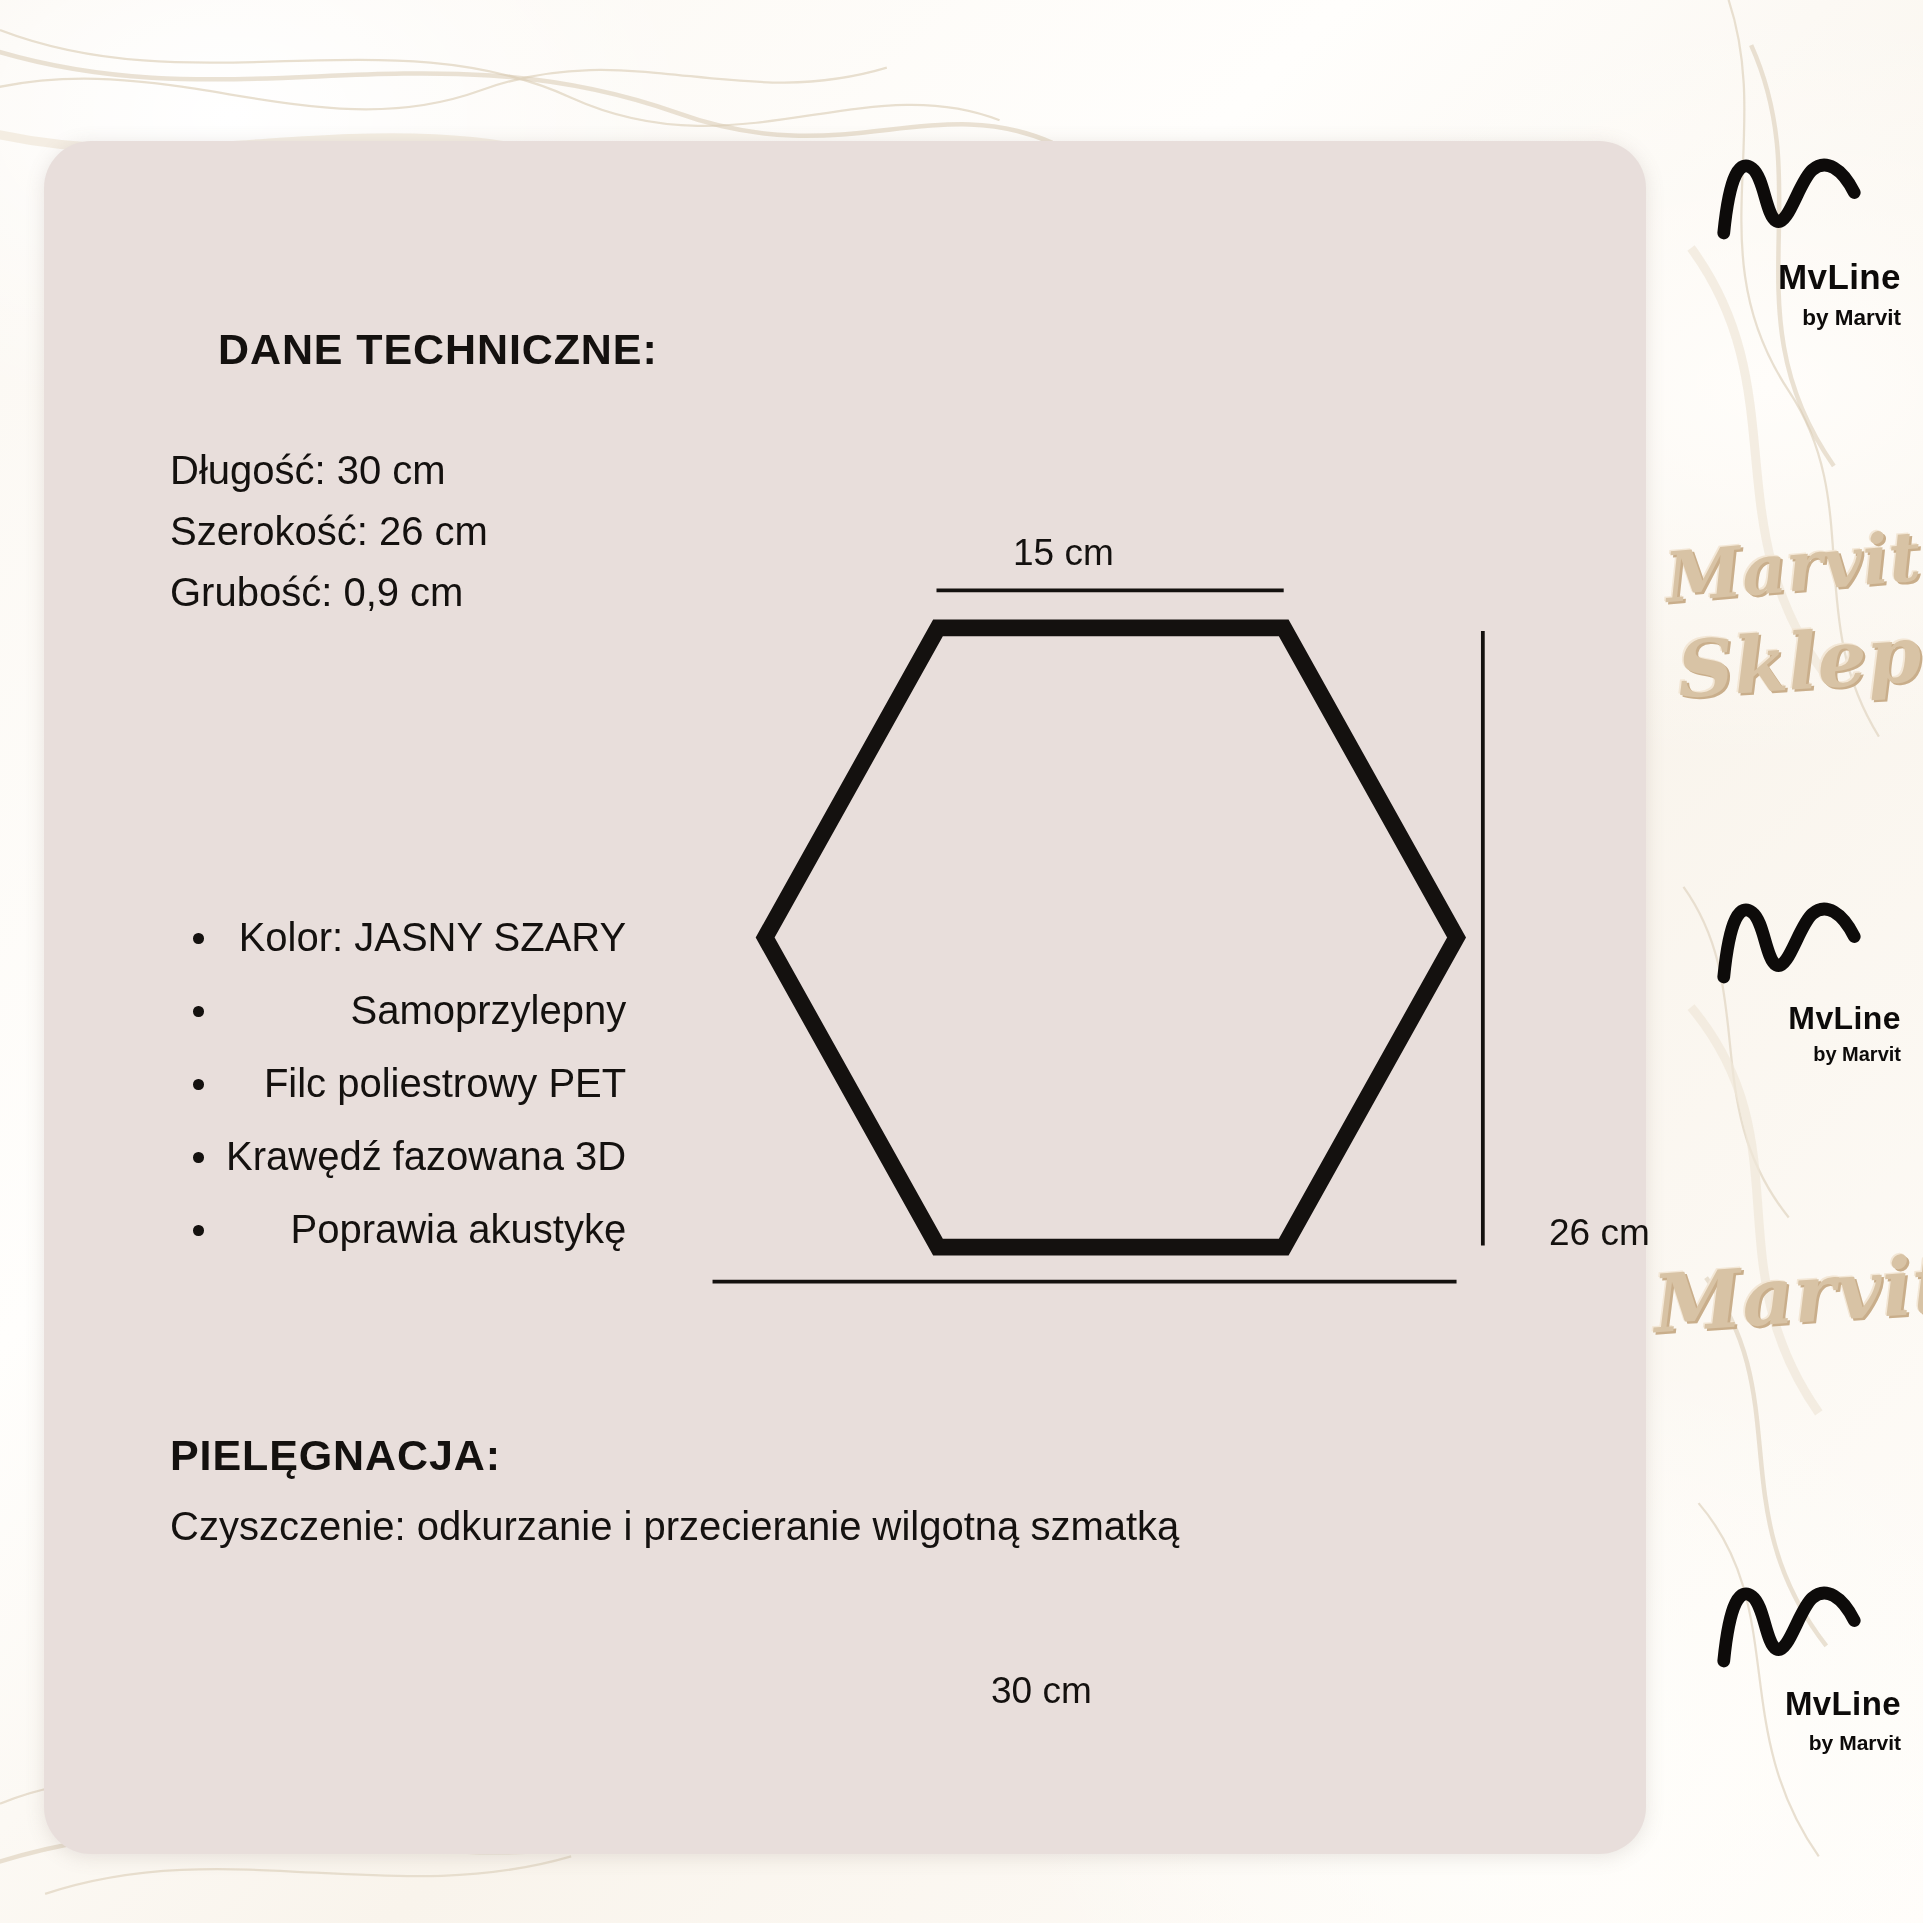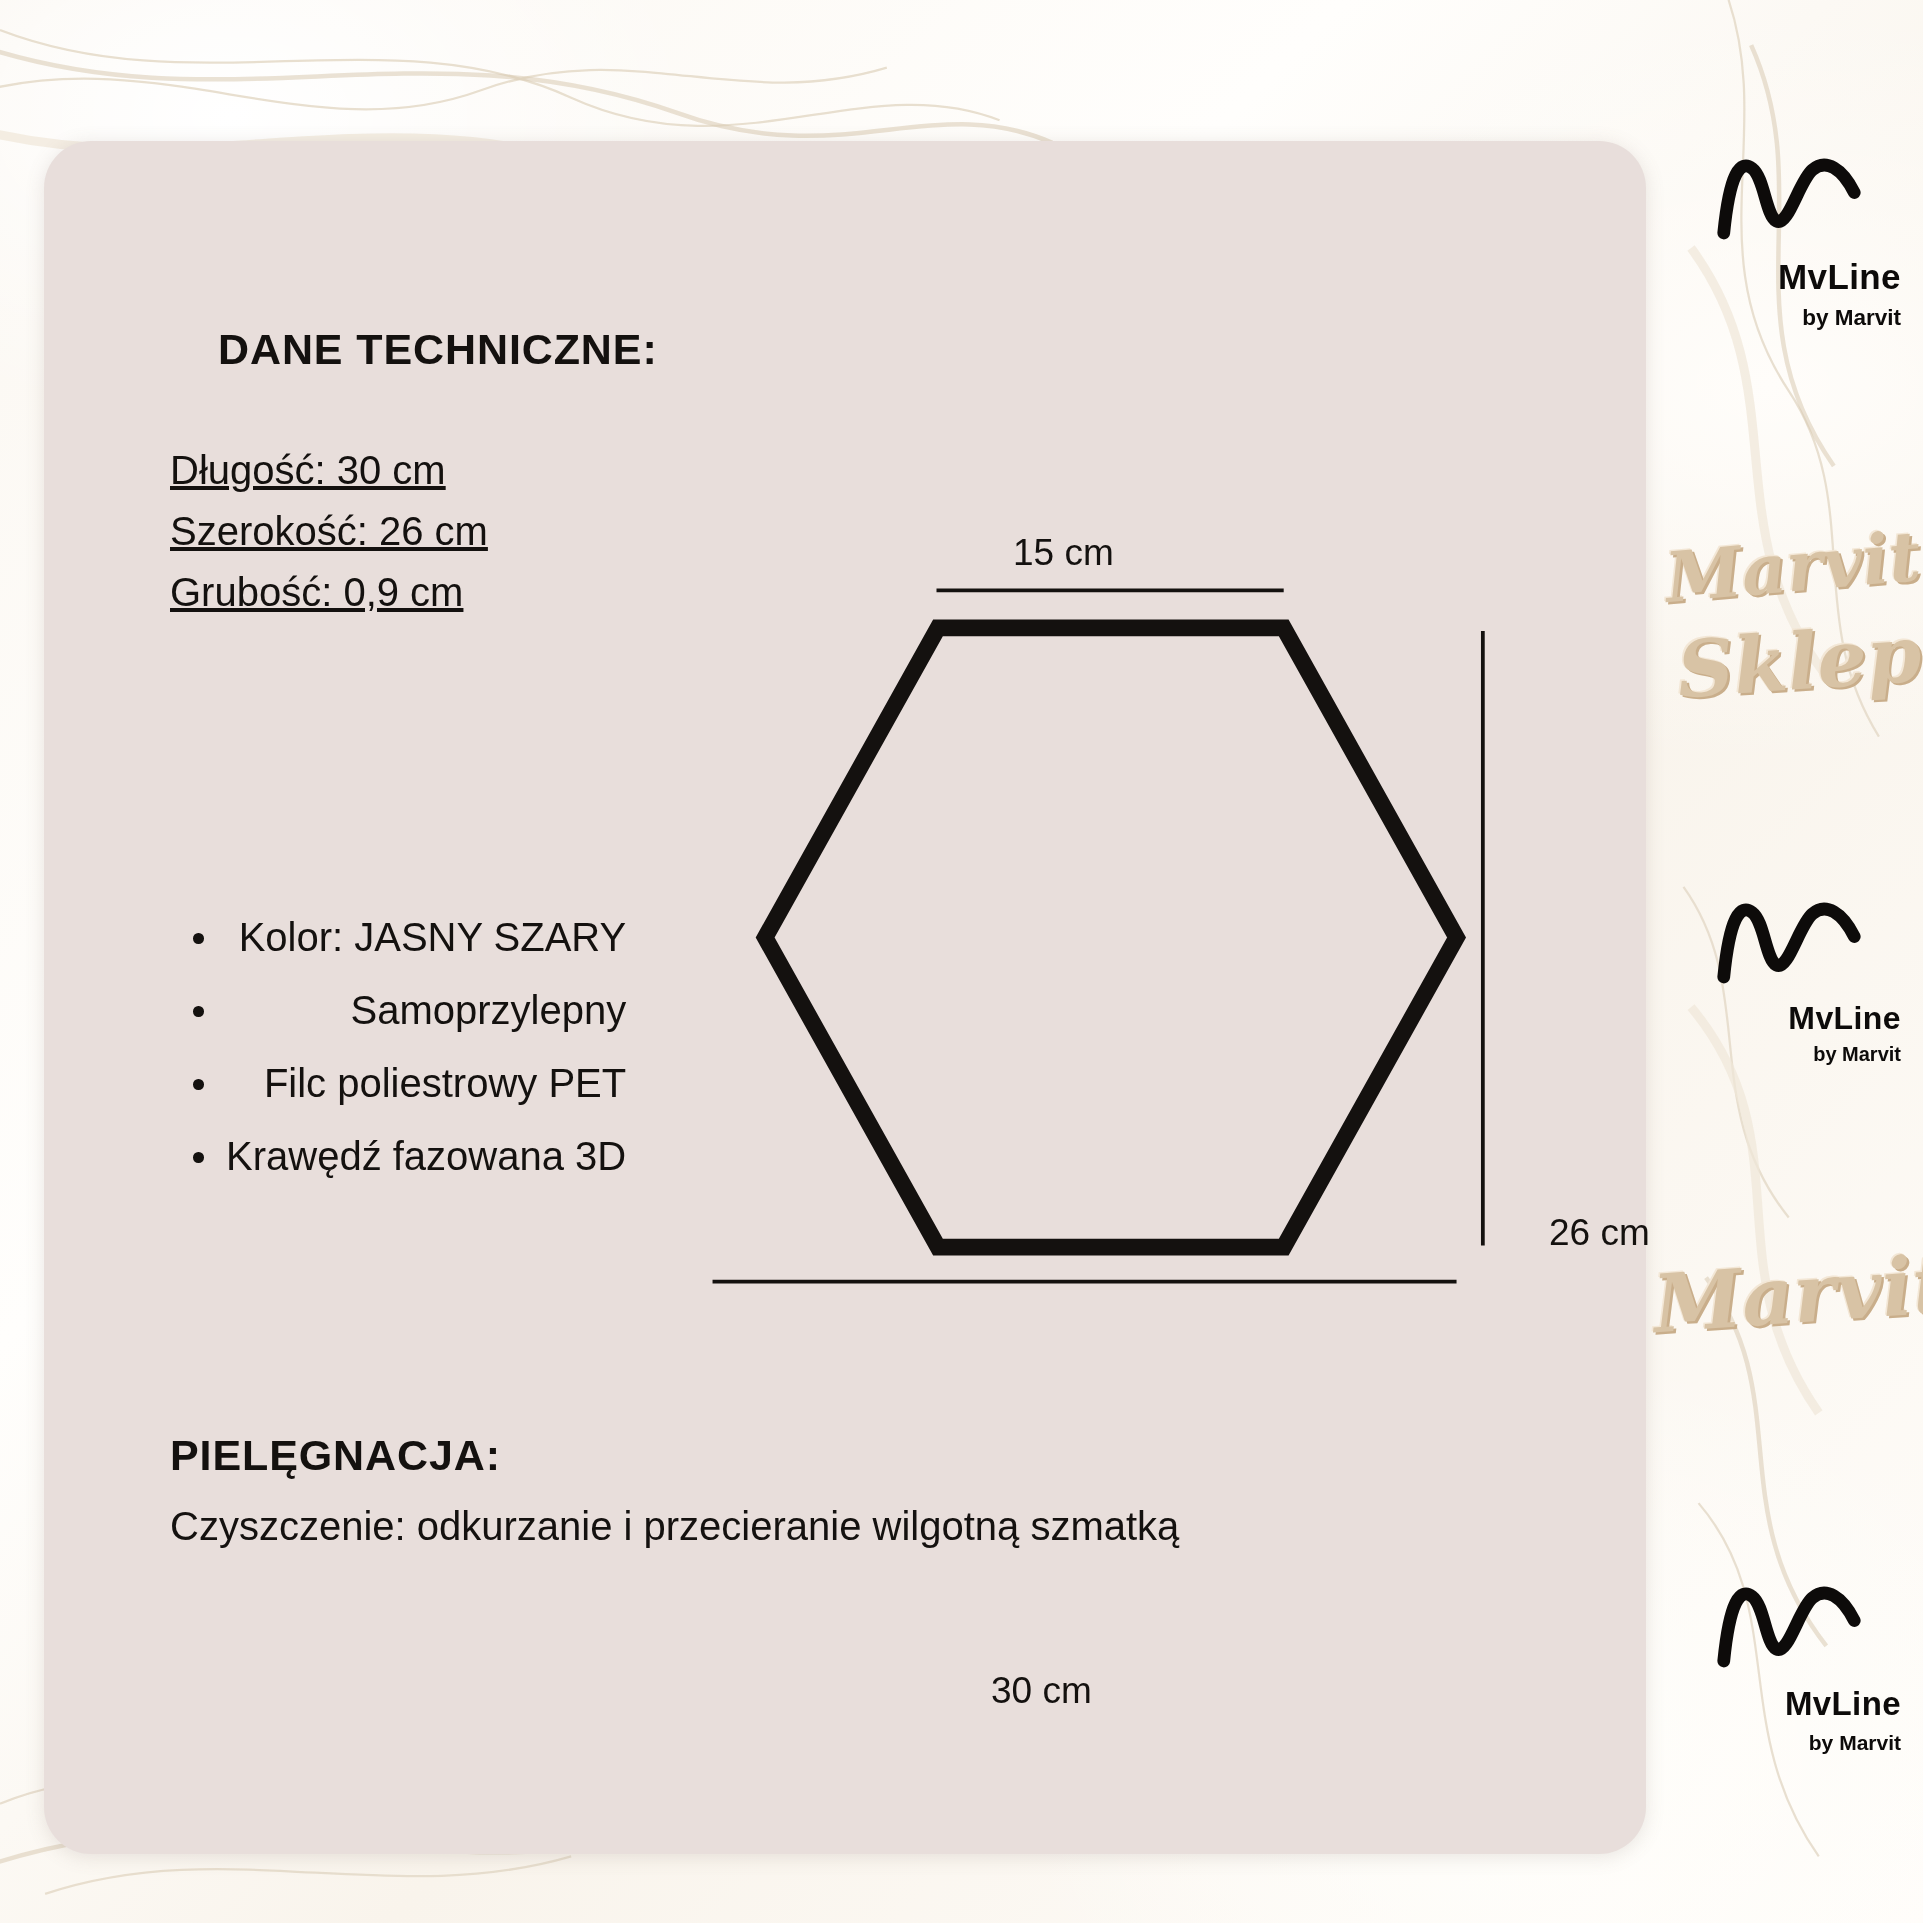--- a/index.html
+++ b/index.html
@@ -56,21 +56,20 @@
   #h-care { left: 126px; top: 1290px; }
 
   .specs {
     position: absolute;
     left: 126px;
     top: 299px;
     font-size: 40px;
     line-height: 61px;
     color: #14110f;
     white-space: nowrap;
-    text-decoration: underline;
   }
 
   .feature-list {
     position: absolute;
     left: 128px;
     top: 760px;
     margin: 0;
     padding: 0 0 0 54px;
     list-style: none;
     font-size: 40px;
@@ -189,20 +188,21 @@
       <div>Długość: 30 cm</div>
       <div>Szerokość: 26 cm</div>
       <div>Grubość: 0,9 cm</div>
     </div>
 
     <ul class="feature-list">
       <li>Kolor: JASNY SZARY</li>
       <li>Samoprzylepny</li>
       <li>Filc poliestrowy PET</li>
       <li>Krawędź fazowana 3D</li>
+      <li>Poprawia akustykę</li>
     </ul>
 
     <div class="heading" id="h-care">PIELĘGNACJA:</div>
     <div id="care-text">Czyszczenie: odkurzanie i przecieranie wilgotną szmatką</div>
 
     <div id="diagram">
       <svg width="992" height="887" viewBox="0 0 1320 1180" fill="none">
 
         <line x1="328" y1="128" x2="790" y2="128" stroke="#14110f" stroke-width="5"></line>
 

